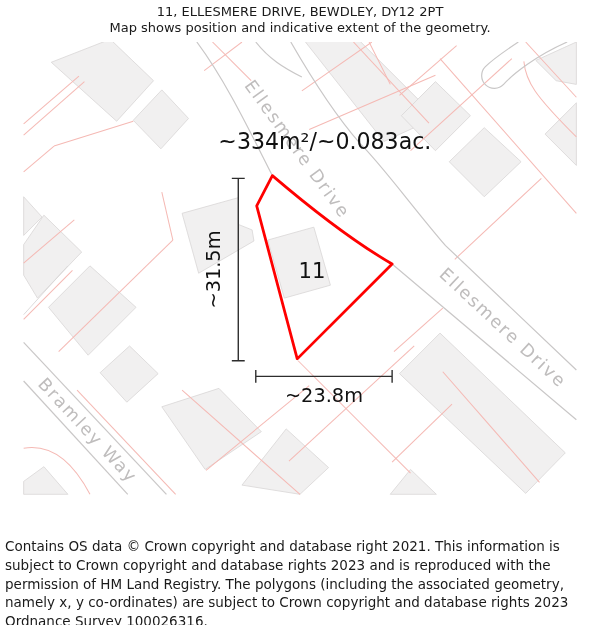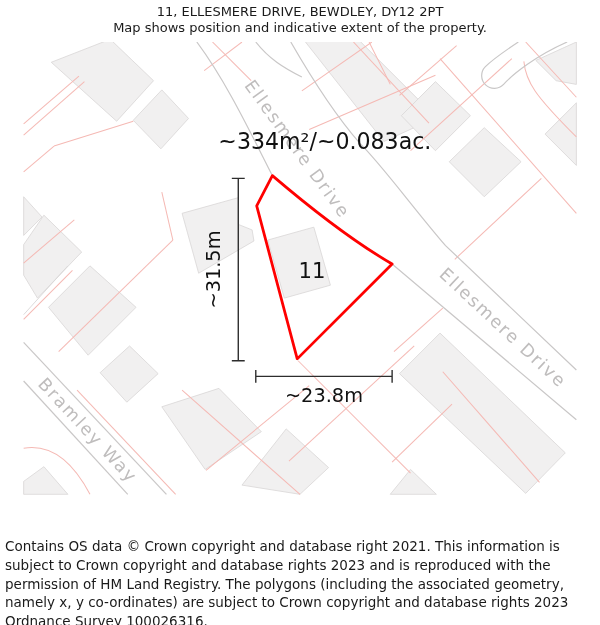--- a/index.html
+++ b/index.html
@@ -40,21 +40,21 @@
   .footer{
     width:590px;padding:4px 5px 0 5px;background:#fff;
     font-size:13.5px;line-height:18.8px;color:#1a1a1a;
   }
 </style>
 </head>
 <body>
 
 <div class="header">
   <div class="title">11, ELLESMERE DRIVE, BEWDLEY, DY12 2PT</div>
-  <div class="subtitle">Map shows position and indicative extent of the property.</div>
+  <div class="subtitle">Map shows position and indicative extent of the geometry.</div>
 </div>
 
 <div class="map-wrap">
 <svg width="600" height="491" viewBox="0 42 600 533">
 
   <g>
     <polygon class="building" points="30,64 94,39 141,84 101,128"></polygon>
     <polygon class="building" points="150,94 179,125 149,158 119,127"></polygon>
     <polygon class="building" points="302,37 361,37 448,124 391,150"></polygon>
     <polygon class="building" points="556,62 600,42 600,88 578,84"></polygon>

